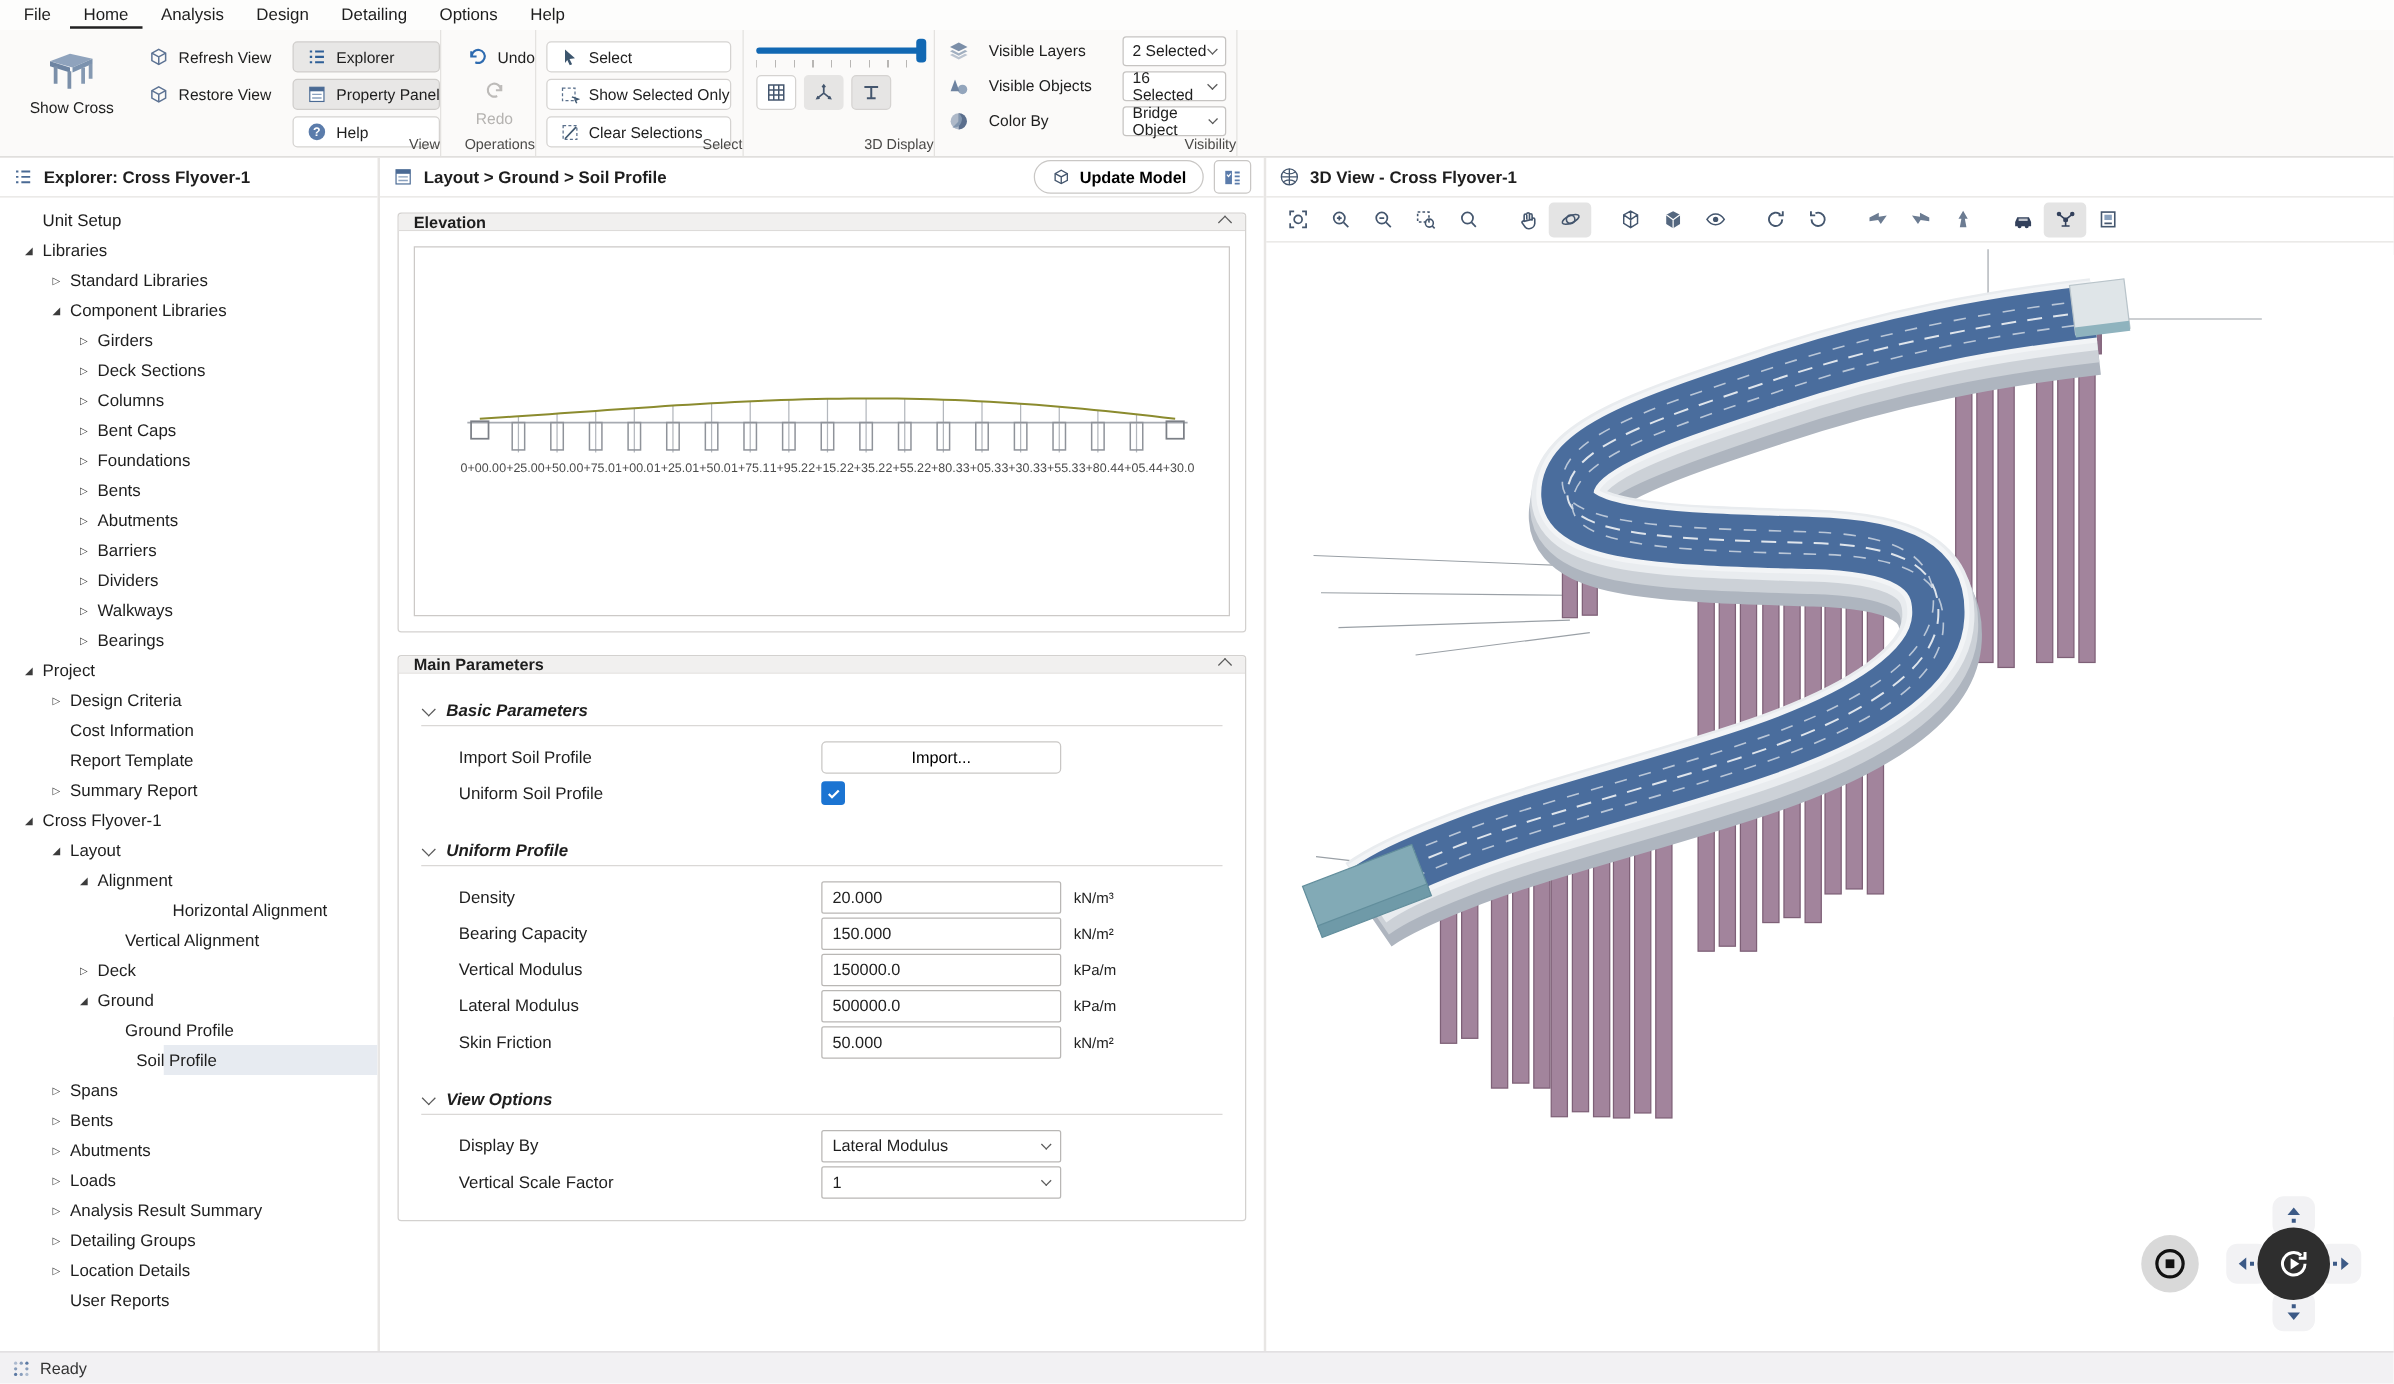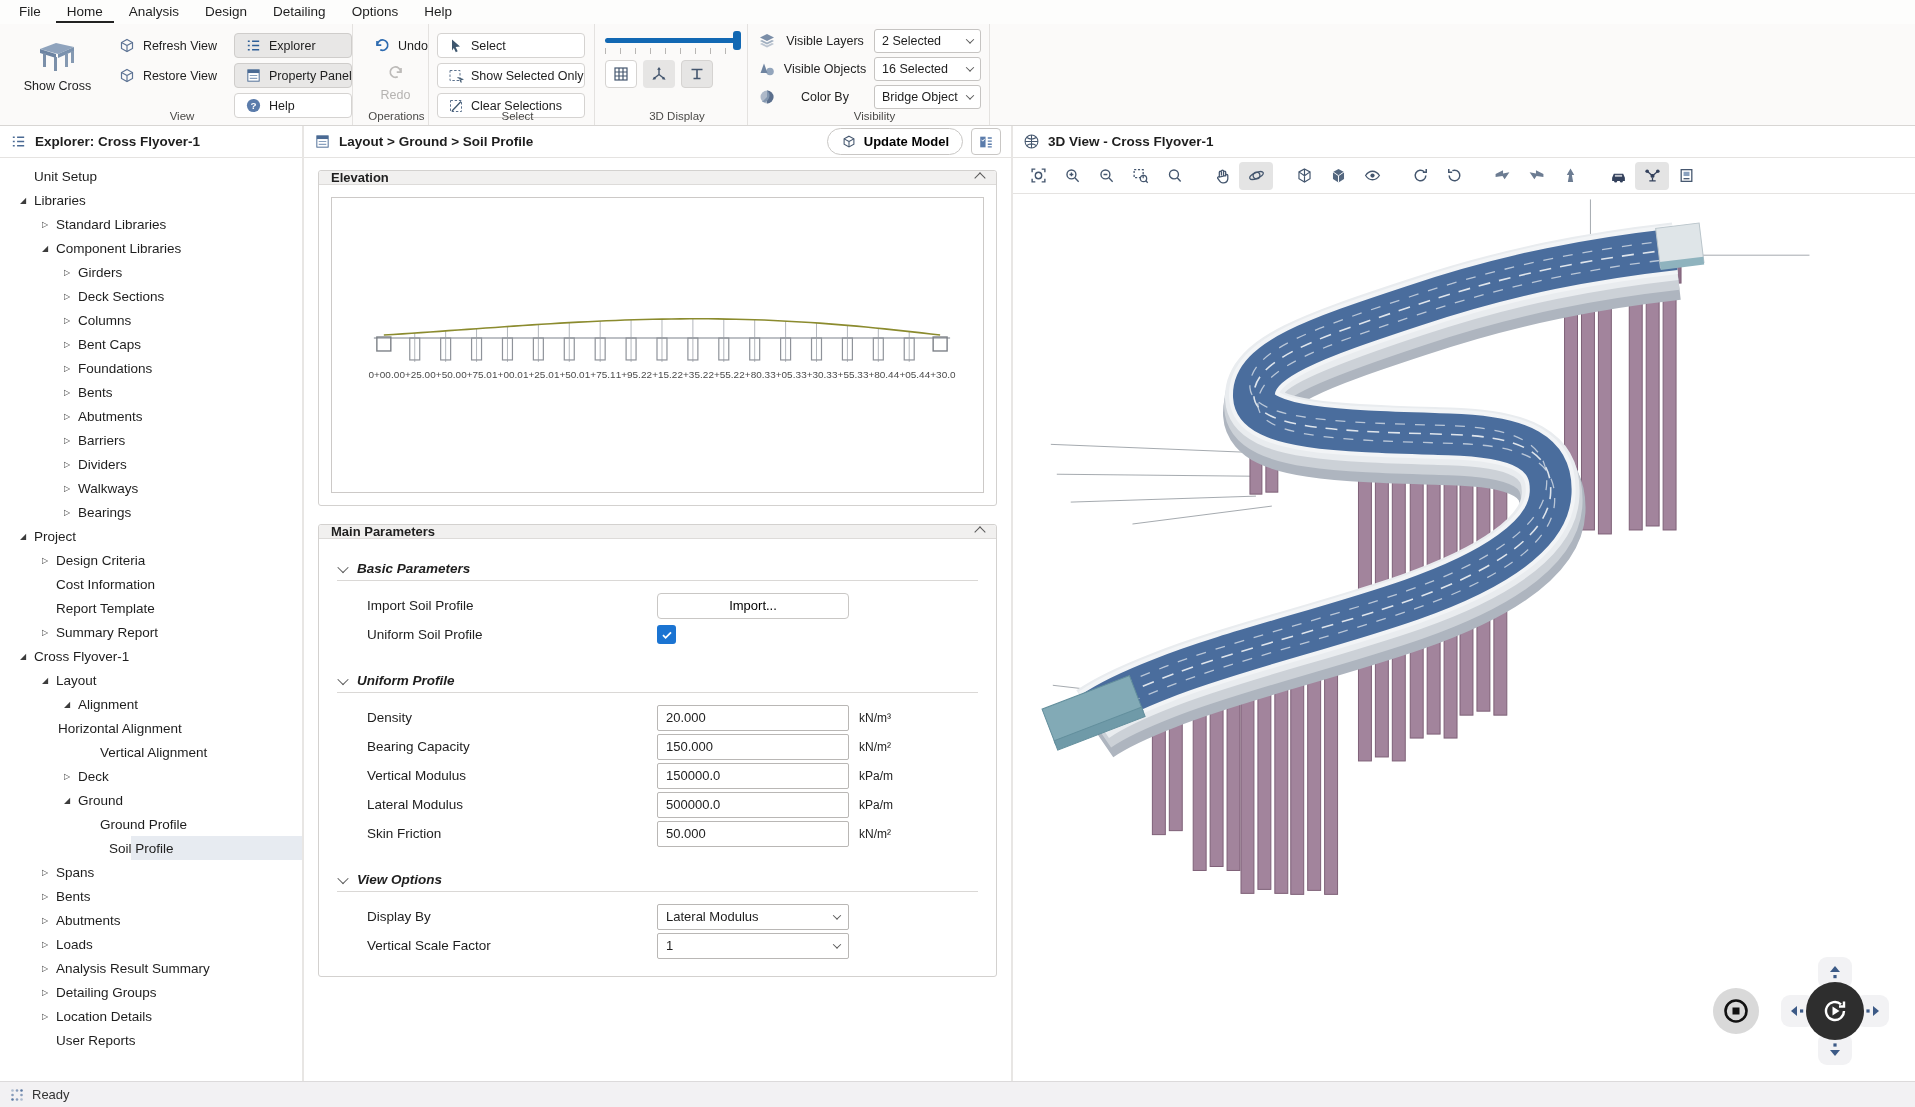--- a/index.html
+++ b/index.html
@@ -9,42 +9,42 @@
 
   
   .menubar { display:flex; align-items:center; gap:4px; padding-left:8px; background:#fdfdfc; font-size:13.5px; }
   .menu-item { padding:3px 11px 2px; cursor:default; border-bottom:2px solid transparent; }
   .menu-item.active { border-bottom:2px solid #222; font-weight:400; }
 
   
   .ribbon { position:relative; background:#fbfaf9; border-bottom:1px solid #d8d6d4; display:flex; }
   .rgroup { position:relative; height:100%; padding-top:5px; }
   .rgroup + .rgroup { border-left:1px solid #e4e2e0; }
-  .rgroup-label { position:absolute; bottom:3px; left:12px; right:0; text-align:center; font-size:11.5px; color:#4a4947; }
+  .rgroup-label { position:absolute; bottom:3px; left:12px; right:0; text-align:right; font-size:11.5px; color:#4a4947; }
   .rg-view { width:352px; display:flex; gap:6px; padding-left:14px; }
   .bigbtn { width:96px; display:flex; flex-direction:column; align-items:center; justify-content:flex-start; gap:4px; padding-top:6px; border-radius:4px; }
   .bigbtn span { font-size:12.5px; }
   .vstack { display:flex; flex-direction:column; gap:5px; padding-top:4px; }
   .rbtn { display:flex; align-items:center; gap:7px; font-size:12.5px; height:25px; padding:0 10px; border-radius:4px; white-space:nowrap; background:transparent; border:1px solid transparent; }
   .rbtn.boxed { border:1px solid #d5d3d1; background:#fff; }
   .rbtn.toggled { background:#e8e7e6; border:1px solid #cfcdcb; }
   .rbtn.disabled { color:#b5b3b1;flex-direction:column; }
   .rg-ops { width:76px; padding-left:10px; }
   .rg-select { width:166px; padding-left:8px; }
   .rg-select .rbtn { width:148px; }
   .rg-3d { width:153px; padding:8px 8px 0 10px; }
   .slider-track { position:relative; height:5px; background:#1268b3; border-radius:3px; margin-top:6px; }
   .slider-thumb { position:absolute; right:-2px; top:-7px; width:8px; height:19px; background:#1268b3; border-radius:3px; }
   .slider-ticks { height:6px; margin-top:5px; background:repeating-linear-gradient(to right,#b8b6b4 0 1px,transparent 1px 15px); }
   .mini-row { display:flex; gap:6px; margin-top:6px; }
   .minibtn { width:32px; height:28px; display:flex; align-items:center; justify-content:center; border-radius:4px; border:1px solid transparent; }
   .minibtn.boxed { border:1px solid #d5d3d1; background:#fff; }
   .minibtn.toggled { background:#e6e5e4; }
   .rg-vis { width:242px; padding:4px 8px 0 10px; }
-  .vis-row { display:flex; align-items:center; gap:3px; height:25px; margin-bottom:3px;text-align:center; }
+  .vis-row { display:flex; align-items:center; gap:15px; height:25px; margin-bottom:3px; }
   .vis-row .lbl { font-size:12.5px; width:92px; }
   .select { display:flex; align-items:center; justify-content:space-between; border:1px solid #c6c4c2; background:#fff; border-radius:3px; height:24px; padding:0 7px; font-size:12.5px; flex:1; }
   .rg-fill { flex:1; border-left:1px solid #e4e2e0; }
   .chev { width:8px; height:8px; border-right:1.6px solid #5a5a5a; border-bottom:1.6px solid #5a5a5a; transform:rotate(45deg) translate(-1px,-1px); display:inline-block; }
   .chev.up { transform:rotate(-135deg); }
   .chev.sm { width:6px; height:6px; }
 
   
   .content { display:grid; grid-template-columns:302px 707px 1fr; min-height:0; background:#e8e6e4; column-gap:2px; }
   .panel { background:#fff; display:flex; flex-direction:column; min-height:0; }
@@ -431,21 +431,21 @@
             <span class="tree-label">Cross Flyover-1</span>
           </div>
           <div class="tree-row" style="padding-left: 34px; --hl: 64;">
             <span class="tree-arrow">◢</span>
             <span class="tree-label">Layout</span>
           </div>
           <div class="tree-row" style="padding-left: 56px; --hl: 86;">
             <span class="tree-arrow">◢</span>
             <span class="tree-label">Alignment</span>
           </div>
-          <div class="tree-row" style="padding-left: 36px; --hl: 108;">
+          <div class="tree-row" style="padding-left: 116px; --hl: 108;">
             <span class="tree-arrow"></span>
             <span class="tree-label">Horizontal Alignment</span>
           </div>
           <div class="tree-row" style="padding-left: 78px; --hl: 108;">
             <span class="tree-arrow"></span>
             <span class="tree-label">Vertical Alignment</span>
           </div>
           <div class="tree-row" style="padding-left: 56px; --hl: 86;">
             <span class="tree-arrow">▷</span>
             <span class="tree-label">Deck</span>

